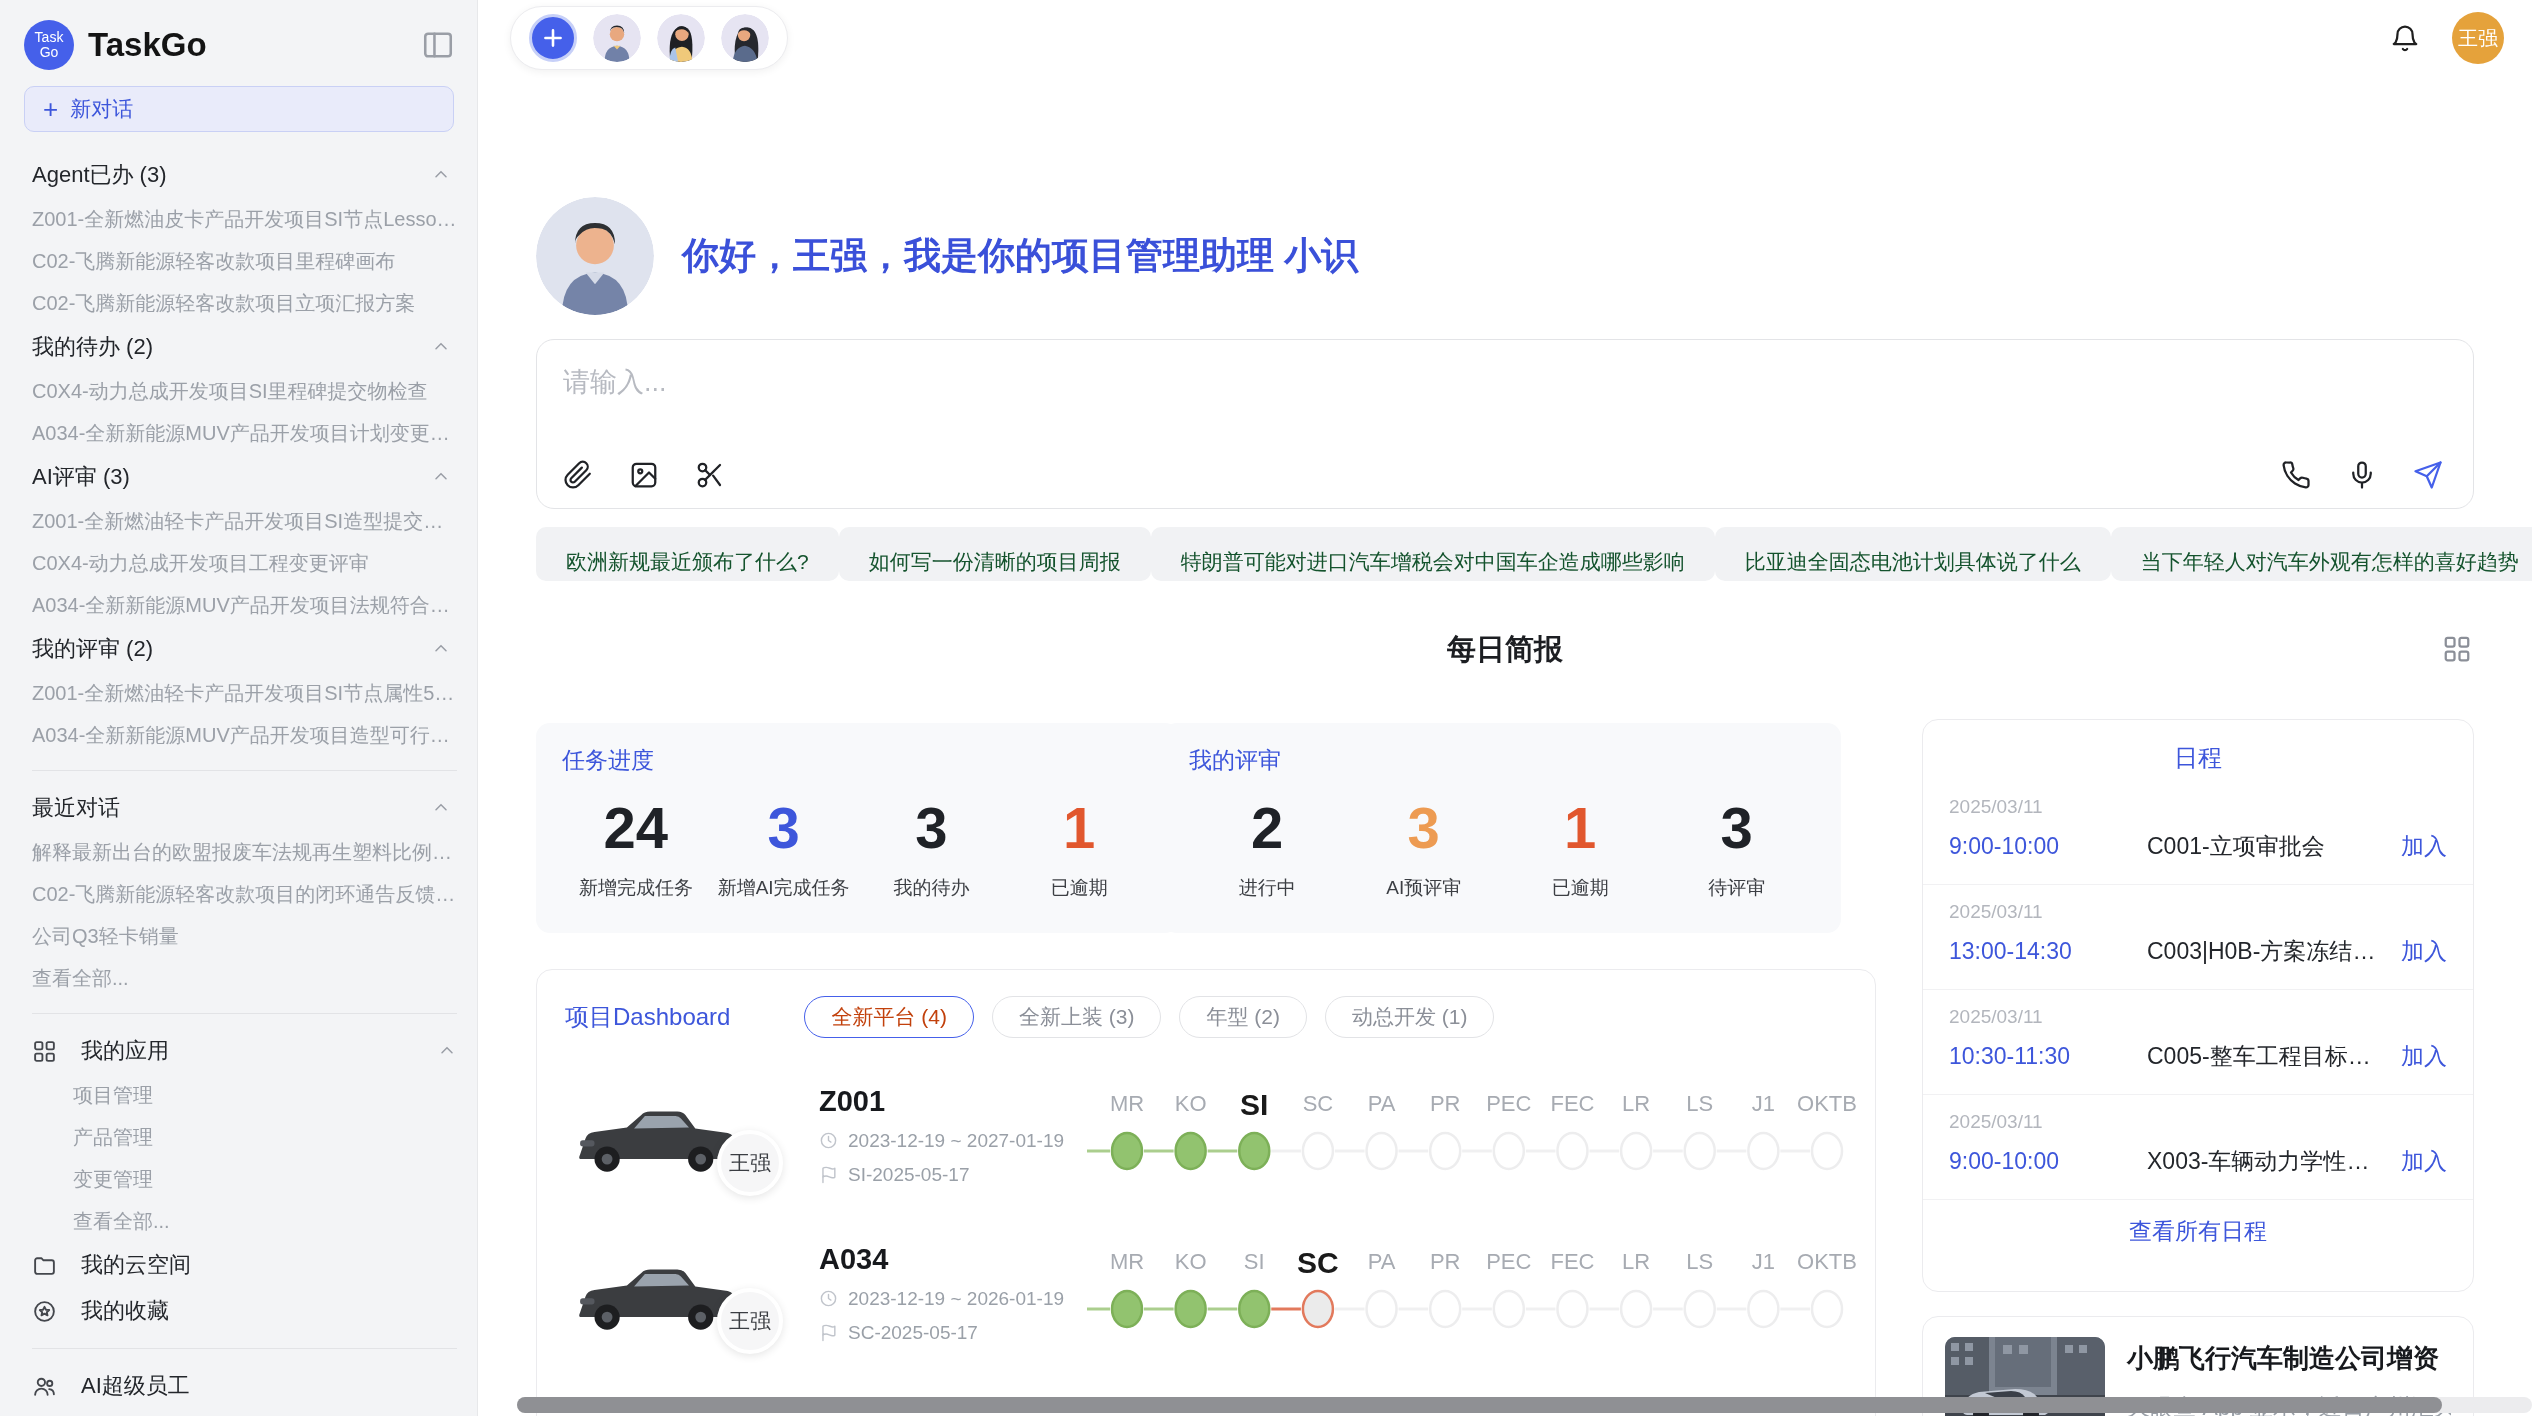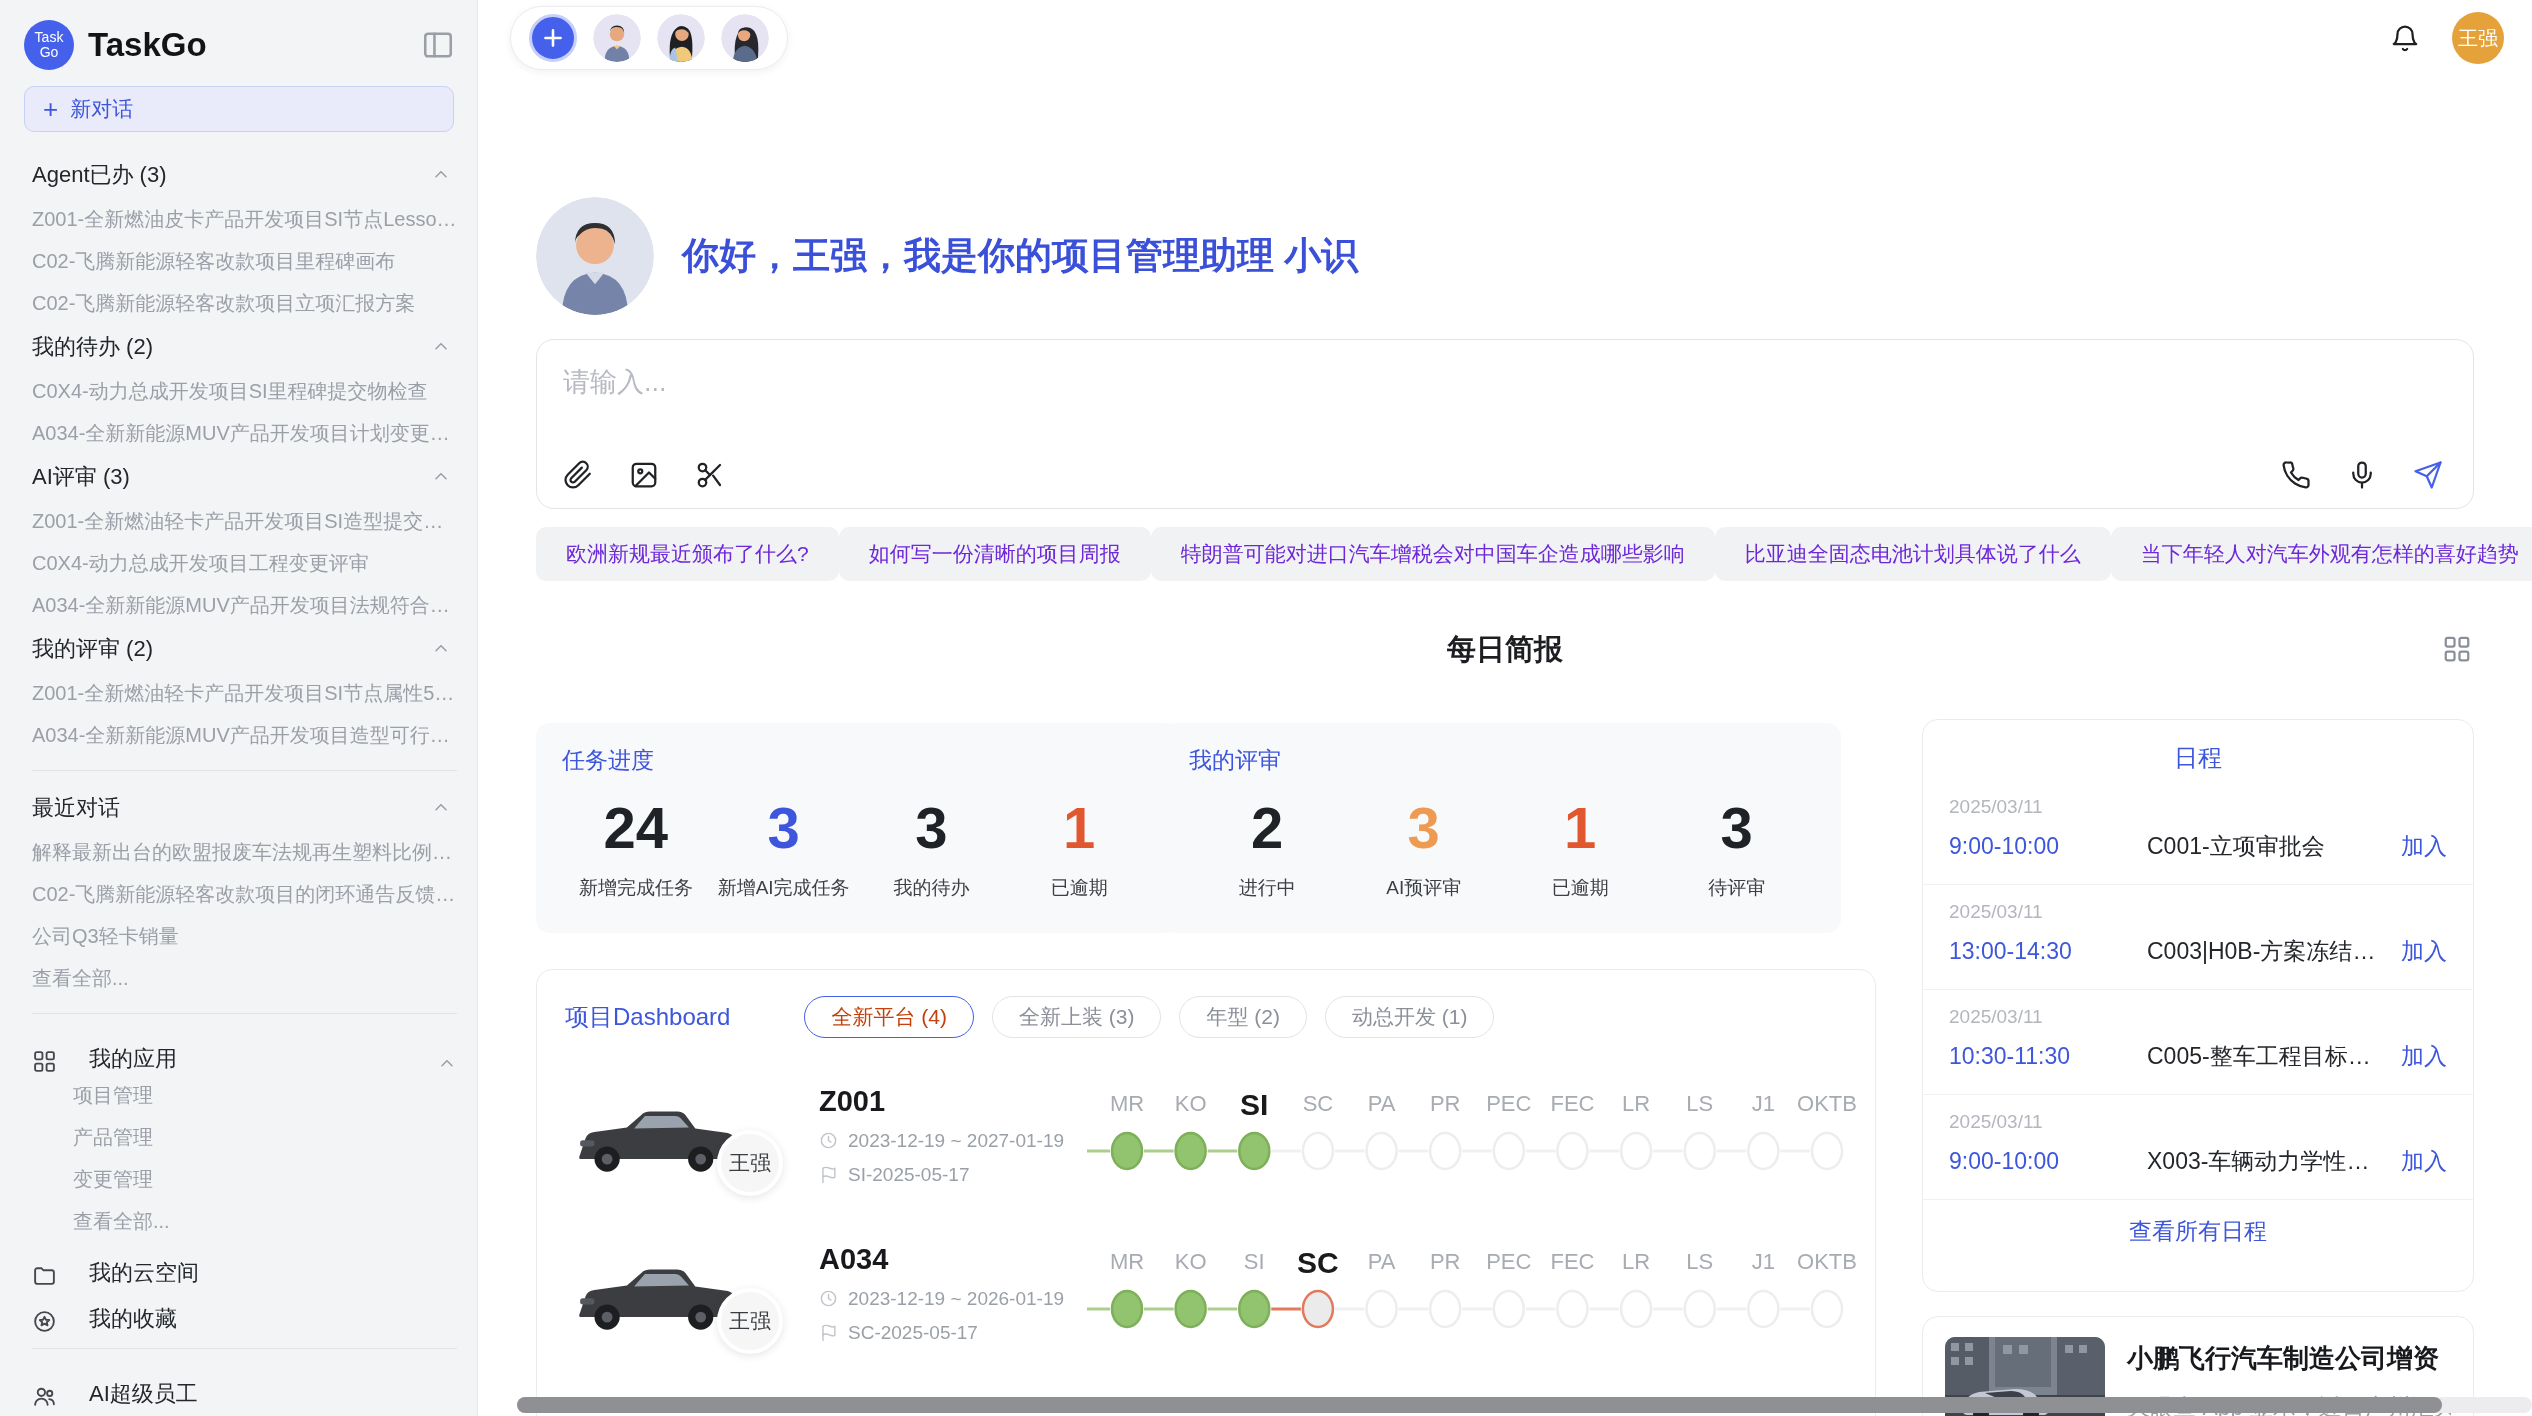--- a/index.html
+++ b/index.html
@@ -21,21 +21,21 @@
     color:#3d56db; font-size:21px; padding:0 18px; cursor:pointer;
     font-family:inherit; }
   .new-chat .plus { font-size:26px; line-height:1; }
   .side-scroll { padding:20px 20px 0 32px; }
   .sec-h { display:flex; align-items:center; justify-content:space-between;
     height:46px; font-size:22px; color:#23262b; cursor:pointer; padding-right:6px; }
   .sec-h .ic { width:20px; height:20px; color:#9a9ea6; }
   .sec-i { height:42px; line-height:42px; font-size:20px; color:#9ba0a8; white-space:nowrap;
     overflow:hidden; text-overflow:ellipsis; cursor:pointer; }
   .divider { border-top:1px solid #e2e3e6; margin:14px 0; }
-  .nav-row { display:flex; align-items:flex-end; gap:32px; height:46px; font-size:22px;
+  .nav-row { display:flex; align-items:center; gap:24px; height:46px; font-size:22px;
     color:#23262b; cursor:pointer; }
   .nav-row .ic { width:25px; height:25px; color:#44474d; flex:none; }
   .nav-row .sp { flex:1; }
   .indent { padding-left:41px; }
 
   
   .main { position:absolute; left:478px; top:0; width:2054px; height:1416px; background:#fff; overflow:hidden; }
 
   .conv-pill { position:absolute; left:32px; top:6px; height:64px; border-radius:36px;
     background:#fff; border:1px solid #ececef; box-shadow:0 2px 8px rgba(0,0,0,.06);
@@ -59,21 +59,21 @@
   .input-card { position:absolute; left:0; top:339px; width:1938px; height:170px;
     border:1px solid #e3e4e7; border-radius:18px; background:#fff; }
   .input-ph { position:absolute; left:26px; top:24px; font-size:27px; color:#b7bac1; cursor:text; }
   .in-icons-l { position:absolute; left:26px; bottom:18px; display:flex; gap:36px; }
   .in-icons-r { position:absolute; right:30px; bottom:18px; display:flex; gap:36px; align-items:center; }
   .in-icons-l .ic, .in-icons-r .ic { width:30px; height:30px; color:#202226; cursor:pointer; }
   .send { color:#4560ea !important; }
 
   .chips { position:absolute; left:0; top:527px; width:1938px; display:flex; justify-content:space-between; }
   .chip { height:54px; line-height:54px; background:#f1f2f4; border-radius:10px;
-    padding:0 30px; font-size:21px; color:#6d28d9; cursor:pointer; white-space:nowrap; }
+    padding:8px 30px; font-size:21px; color:#14532d; cursor:pointer; white-space:nowrap; }
 
   .brief-head { position:absolute; left:0; top:630px; width:1938px; text-align:center; }
   .brief-title { font-size:29px; font-weight:bold; color:#1c1e22; }
   .brief-grid { position:absolute; right:2px; top:4px; width:30px; height:30px; color:#8b8f98; cursor:pointer; }
 
   .stat-card { position:absolute; top:723px; height:210px; background:#f8f9fb; border-radius:14px; padding:22px 26px; }
   .stat-card.c1 { left:0; width:643px; }
   .stat-card.c2 { left:627px; width:678px; }
   .stat-title { font-size:23px; color:#3d56db; }
   .stat-row { display:flex; margin-top:18px; }

